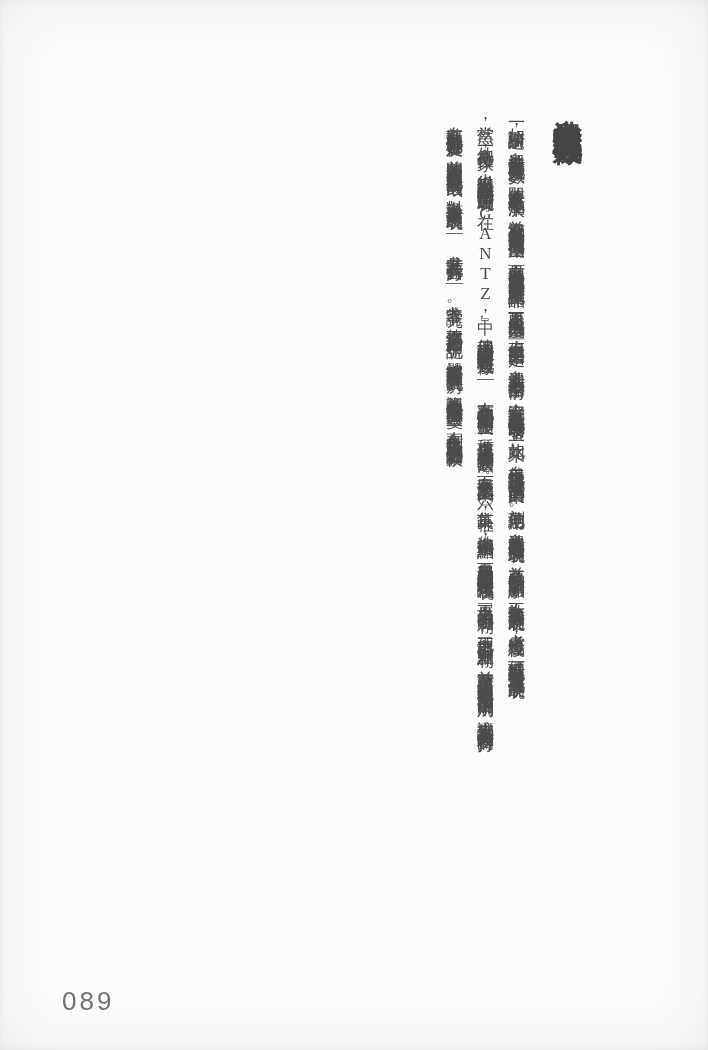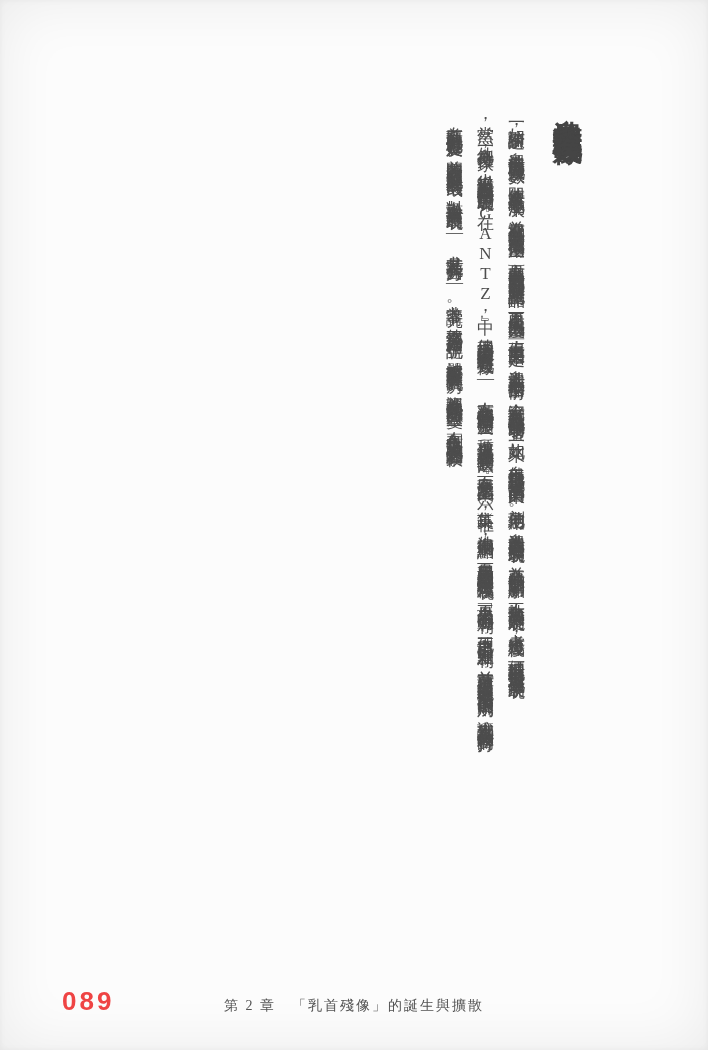--- a/index.html
+++ b/index.html
@@ -43,24 +43,24 @@
     line-height: 31px;       
     letter-spacing: 1.2px;   
     text-indent: 1em;        
     color: #4d4d4d;
   }
   .footer-pagenum {
     position: absolute;
     left: 62px;
     top: 986px;
     font-family: "Liberation Sans", "DejaVu Sans", sans-serif;
-    font-weight: bold;
+    font-weight: normal;
     font-size: 26px;
     letter-spacing: 3px;
-    color: #ef4444;
+    color: #737373;
   }
   .footer-chapter {
     position: absolute;
     top: 997px;
     left: 50%;
     transform: translateX(-50%);
     font-size: 14px;
     letter-spacing: 2px;
     color: #525252;
     white-space: nowrap;
@@ -76,15 +76,14 @@
 
     <p class="body-paragraph">一如訪談中所述，奧浩哉使用過的乳首殘像次數，即使算進所有作品也不滿十次，並沒有把自己創造的技法當成商標大量使用。一方面是由於奧浩哉連載的都是刊登在一般向雜誌上的作品，而不是成人向的成人漫畫，但更重要的原因是，奧浩哉本人在被助手指出前，完全沒有意識到自己是乳首殘像的發明者。如此一來，自然也不會把那種表現技法當成「自己的東西」，刻意地使用。奧浩哉的興趣是發掘新的表現，並在自己的作品中創造新的點子，不太執著於某種固定的表現。考慮這幾點後，便可理解他為何不常使用「乳首殘像」的表現了。</p>
 
     <p class="body-paragraph">當然，他身為一位作家，也從來沒有忘記要不斷進化自己創造的表現。在『GANTZ』中，他用極高的技術描繪了「非對稱乳首殘像」——左右乳房的搖擺恰好錯開半個波長，一種在成人漫畫界也極少看到的技法；而在『忘憂草的溫柔』（二〇〇六，集英社）中，他沒有使用網點，而是用重疊的細線創造了「斜線式殘像表現」。不只是表現的「發明專利」，他更自己提出了「新型專利」，並替自己訂下用過一次的表現便不再使用第二次的使用規則，讓人感覺到其身為創作者的矜持。</p>
 
     <p class="body-paragraph">在前章巨乳的部分也稍有提及，曾公開表明自己是個巨乳愛好者的奧浩哉，對於過去未曾有人用過的表現——尤其是在乳房方面——非常講究。他不滿於只是作為一種記號，被嚴重變形而脫離真實的乳房，認為既然如此只能靠自己來改變，一直在創作之路上追求乳房的豐潤和柔軟。</p>
   </div>
 
   <div class="footer-pagenum">089</div>
 
-  <div class="footer-chapter">第 2 章　「乳首殘像」的誕生與擴散</div>
 
 </div>
 
 </body></html>

